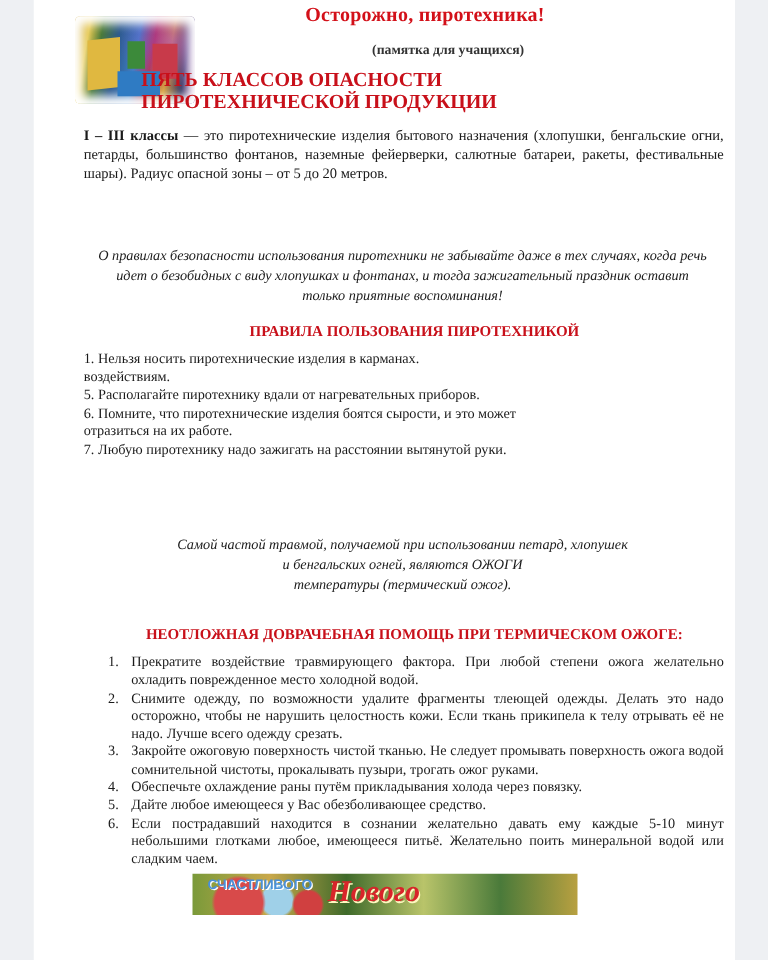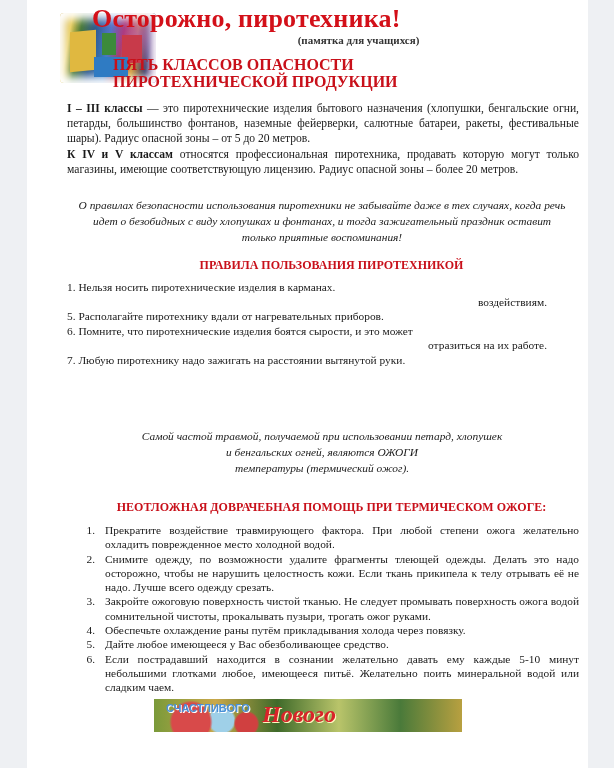--- a/index.html
+++ b/index.html
@@ -22,22 +22,22 @@
     box-shadow: 0 0 8px 6px #fff inset;
     overflow: hidden;
   }
   .hero-img .box1 { position:absolute; left:10px; top:18px; width:26px; height:40px; background:#e0b840; transform:skewY(-6deg); }
   .hero-img .box2 { position:absolute; left:34px; top:44px; width:34px; height:20px; background:#2f7bc3; }
   .hero-img .box3 { position:absolute; left:62px; top:22px; width:20px; height:28px; background:#c83a4a; }
   .hero-img .box4 { position:absolute; left:42px; top:20px; width:14px; height:22px; background:#3c8a3a; }
 
   .title {
     position: absolute; left: 0; right: 0; top: 4px;
-    padding-left: 65px;
-    color: #d31019; font-weight: bold; font-size: 26px; letter-spacing: 0.2px;
+    text-align: center; padding-left: 65px;
+    color: #d31019; font-weight: bold; font-size: 16px; letter-spacing: 0.2px;
   }
   .subtitle {
     position: absolute; left: 0; right: 0; top: 34px;
     text-align: center; padding-left: 102px;
     font-size: 11px; font-weight: bold; color: #333;
   }
   .classes-heading {
     position: absolute; left: 0; right: 0; top: 56px;
     text-align: left; padding-left: 86px;
     color: #c8101a; font-weight: bold; font-size: 16px; line-height: 17px;
@@ -50,21 +50,21 @@
   .italic-block {
     position: absolute; left: 50px; width: 490px;
     text-align: center; font-style: italic; font-size: 11.4px; line-height: 16px;
   }
   .section-heading {
     position: absolute; left: 0; right: 0;
     text-align: center; color: #c8101a; font-weight: bold; font-size: 12px; padding-left: 48px;
   }
   .rules { position: absolute; left: 40px; width: 480px; font-size: 11.4px; line-height: 14.6px; }
   .rules .rule { display: block; }
-  .rules .cont { display: block; text-align: right; }
+  .rules .cont { display: block; text-align: left; }
   .aid { position: absolute; left: 40px; width: 512px; font-size: 11.4px; line-height: 14.3px; }
   .aid .item { display: flex; margin-bottom: 0; }
   .aid .num { width: 24px; flex: none; text-align: right; padding-right: 10px; padding-left: 4px; }
   .aid .txt { flex: 1; text-align: justify; }
   .banner {
     position: absolute; left: 127px; top: 699px; width: 308px; height: 33px;
     background:
       radial-gradient(circle at 12% 70%, #d84a4a 0 7%, transparent 8%),
       radial-gradient(circle at 30% 75%, #d04040 0 5%, transparent 6%),
       radial-gradient(circle at 22% 65%, #9fd0e8 0 5%, transparent 6%),
@@ -101,23 +101,20 @@
   <div class="title">Осторожно, пиротехника!</div>
   <div class="subtitle">(памятка для учащихся)</div>
 
   <div class="classes-heading">
     <div>ПЯТЬ КЛАССОВ ОПАСНОСТИ</div>
     <div>ПИРОТЕХНИЧЕСКОЙ ПРОДУКЦИИ</div>
   </div>
 
   <div class="para" style="top:101px;">
     <b>I – III классы</b><span> — это пиротехнические изделия бытового назначения (хлопушки, бенгальские огни, петарды, большинство фонтанов, наземные фейерверки, салютные батареи, ракеты, фестивальные шары).  Радиус опасной зоны – от 5 до 20 метров.</span>
-  </div>
-  <div class="para" style="top:147px;">
-    <b>К  IV  и  V классам</b><span> относятся  профессиональная пиротехника,  продавать  которую могут только магазины, имеющие соответствующую лицензию. Радиус опасной зоны – более 20 метров.</span>
   </div>
 
   <div class="italic-block" style="top:197px;">О правилах безопасности использования пиротехники не забывайте даже в тех случаях, когда речь идет о безобидных с виду хлопушках и фонтанах, и тогда зажигательный праздник оставит только приятные воспоминания!</div>
 
   <div class="section-heading" style="top:258px;">ПРАВИЛА ПОЛЬЗОВАНИЯ ПИРОТЕХНИКОЙ</div>
 
   <div class="rules" style="top:280px;">
     <span class="rule">1. Нельзя носить пиротехнические изделия в карманах.</span>
     <span class="cont">воздействиям.</span>
     <span class="rule">5. Располагайте пиротехнику вдали от нагревательных приборов.</span>

